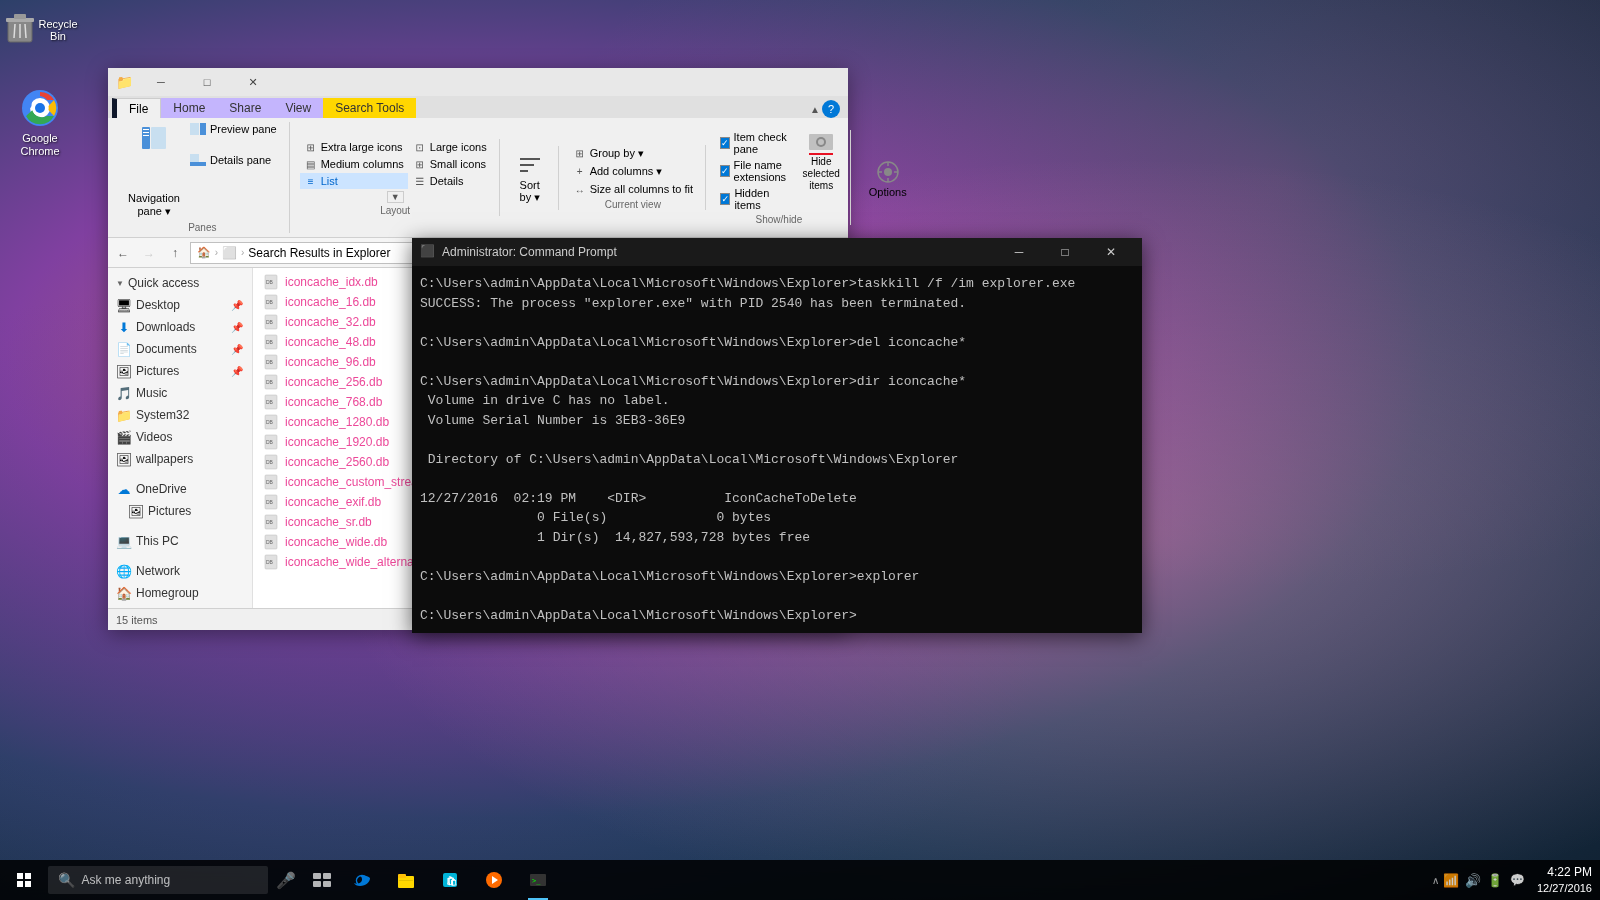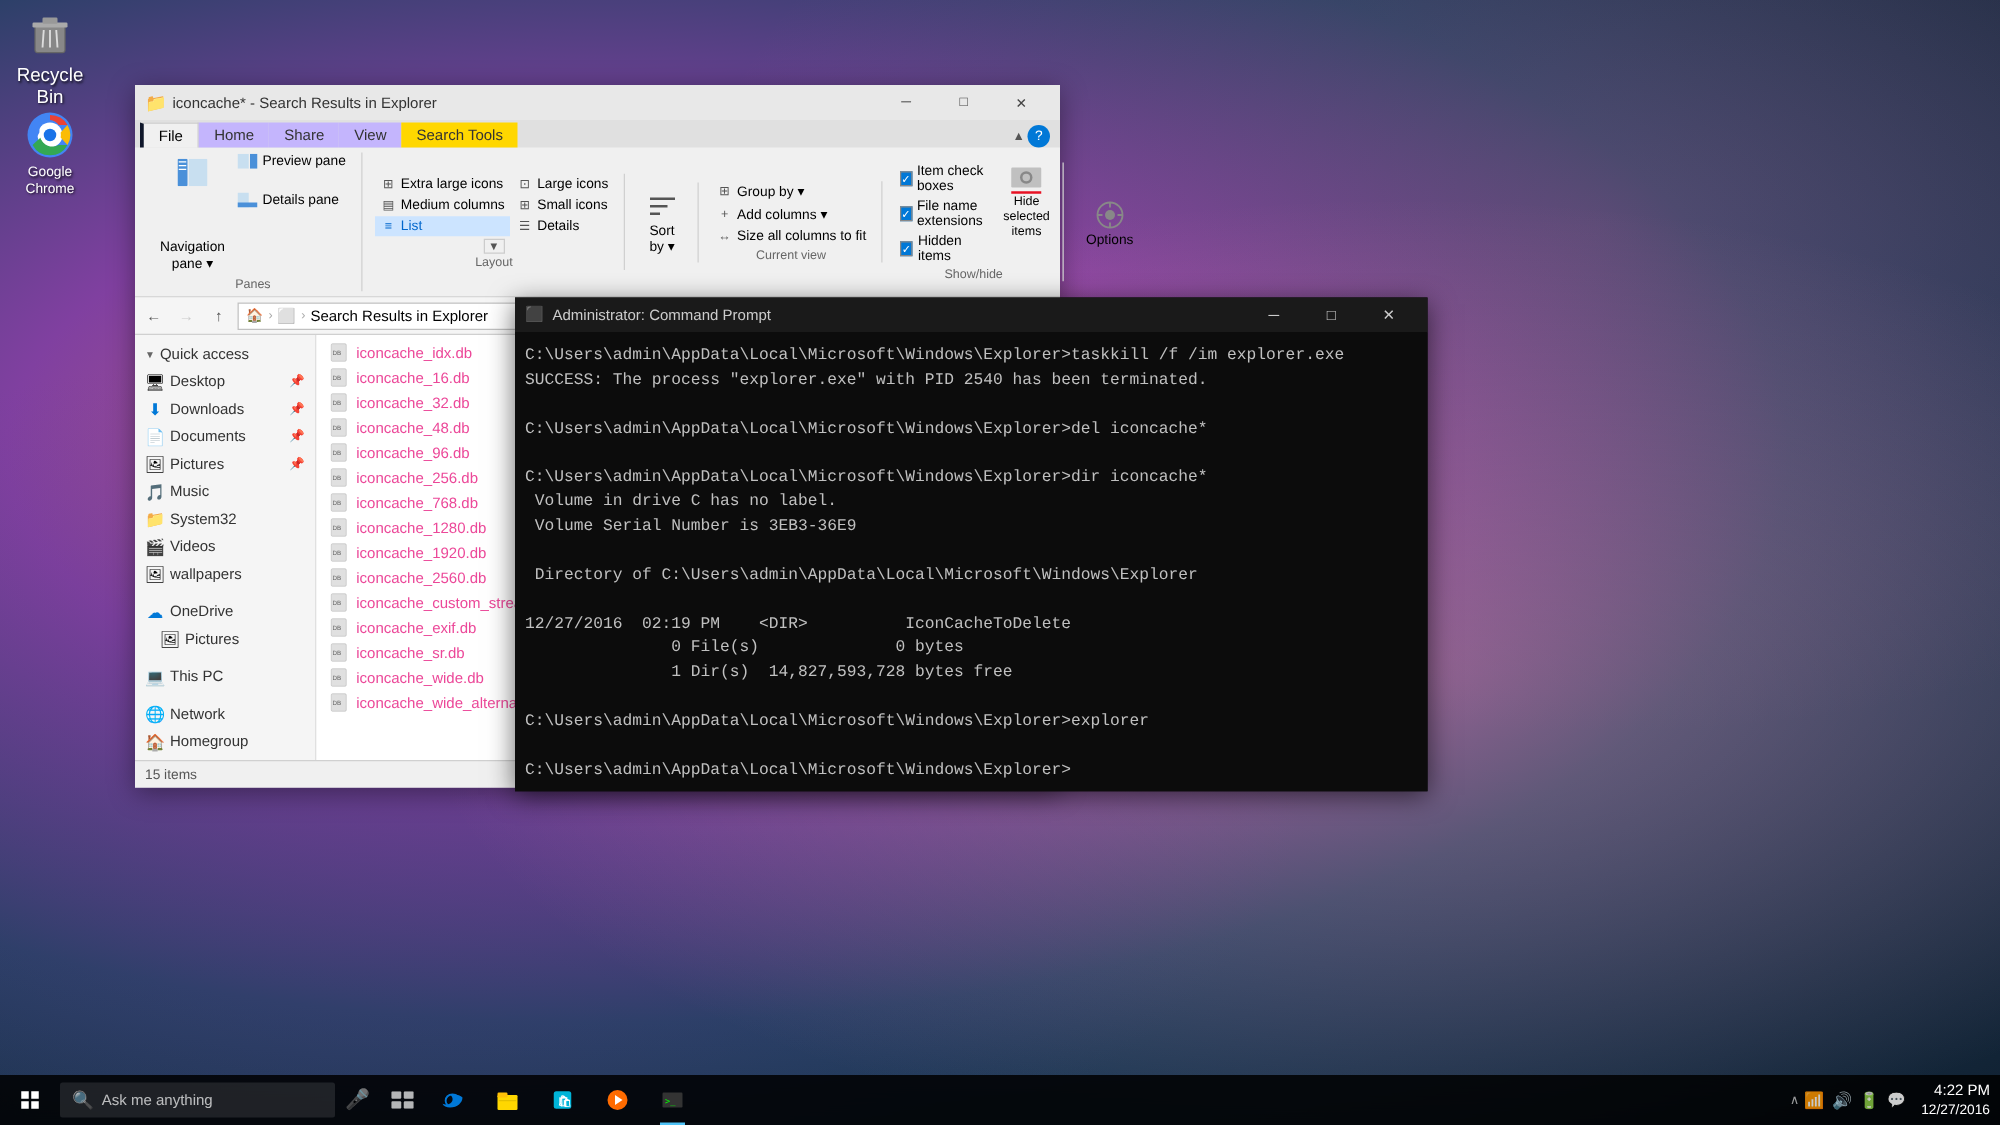--- a/index.html
+++ b/index.html
@@ -27,30 +27,31 @@
       background: 
         radial-gradient(ellipse at 70% 60%, rgba(255,150,180,0.4) 0%, transparent 50%),
         radial-gradient(ellipse at 20% 70%, rgba(100,60,140,0.5) 0%, transparent 40%),
         radial-gradient(ellipse at 80% 20%, rgba(200,100,150,0.3) 0%, transparent 40%);
     }
 
     
     .desktop-icon {
       position: absolute;
       display: flex;
-      flex-direction: column;
+      flex-direction: row;
       align-items: center;
       width: 64px;
       cursor: pointer;
       color: white;
       text-shadow: 1px 1px 2px rgba(0,0,0,0.8);
-      font-size: 15px;
+      font-size: 11px;
       text-align: center;
       top: 8px;
       left: 8px;
+      justify-content: center;
     }
     .desktop-icon .icon-img {
       width: 40px;
       height: 40px;
       margin-bottom: 4px;
       display: flex;
       align-items: center;
       justify-content: center;
     }
 
@@ -246,21 +247,21 @@
       cursor: pointer;
       height: 20px;
       display: flex;
       align-items: center;
       background: #c4b5fd;
       color: #333;
     }
     .ribbon-tab.active {
       background: #f0f0f0;
       border-top: 1px solid #ccc;
-      border-left: 3px solid #0f172a;
+      border-left: 5px solid #0f172a;
       border-right: 1px solid #ccc;
       border-bottom: none;
       color: #000;
     }
     .ribbon-tab.search-tools {
       background: #ffd700;
       color: #333;
       font-weight: 500;
     }
     .ribbon-content {
@@ -669,21 +670,20 @@
         <circle cx="20" cy="20" r="5" fill="#1a73e8"></circle>
       </svg>
     </div>
     <span style="line-height:1.2">Google Chrome</span>
   </div>
 
   <div class="explorer-window">
 
     <div class="window-titlebar">
       <span class="title-icon">📁</span>
-      <span class="title-text">iconcache* - Search Results in Explorer</span>
       <div class="window-controls">
         <div class="win-btn">─</div>
         <div class="win-btn">□</div>
         <div class="win-btn close">✕</div>
       </div>
     </div>
 
     <div class="ribbon">
       <div class="ribbon-tabs">
         <div class="ribbon-tab active">File</div>
@@ -795,21 +795,21 @@
             </div>
           </div>
           <div class="ribbon-group-label">Current view</div>
         </div>
 
         <div class="ribbon-group">
           <div style="display:flex;gap:8px;align-items:flex-start;">
             <div class="sh-group">
               <div class="sh-row">
                 <div class="checkbox-fake checked">✓</div>
-                <span>Item check boxes</span>
+                <span>Item check pane</span>
               </div>
               <div class="sh-row">
                 <div class="checkbox-fake checked">✓</div>
                 <span>File name extensions</span>
               </div>
               <div class="sh-row">
                 <div class="checkbox-fake checked">✓</div>
                 <span>Hidden items</span>
               </div>
             </div>

